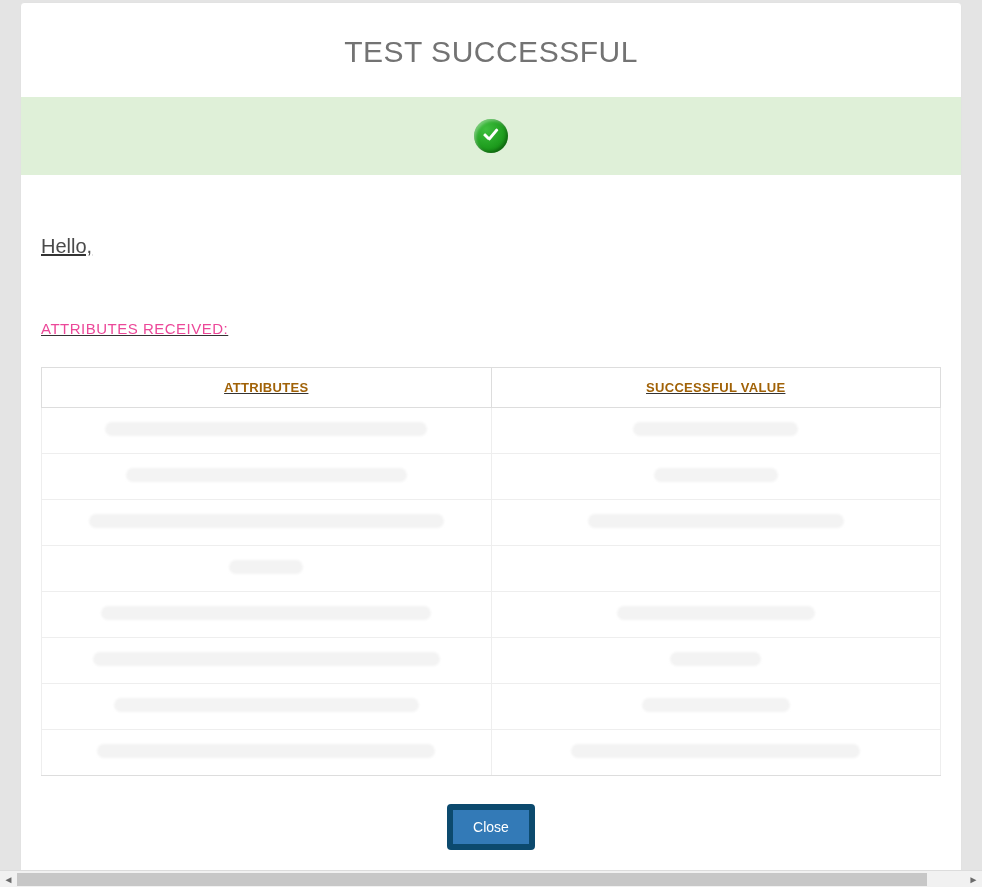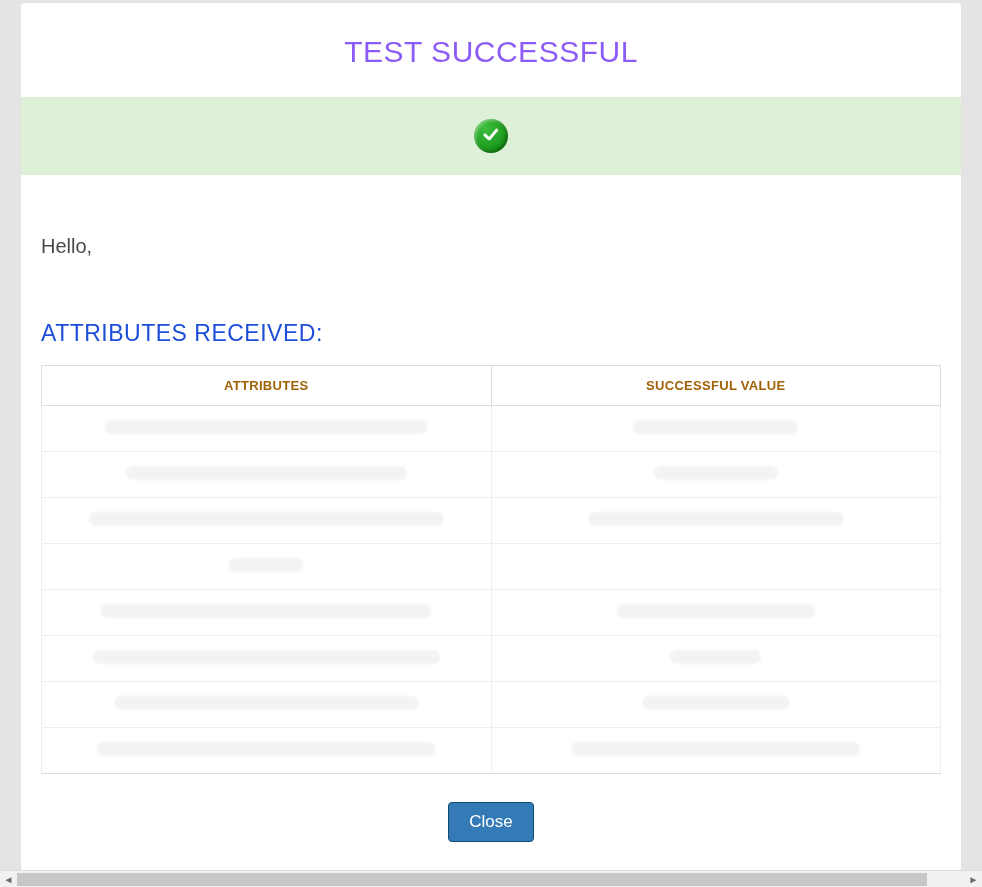--- a/index.html
+++ b/index.html
@@ -25,21 +25,21 @@
       border-radius: 4px;
       padding: 0 0 30px 0;
       min-height: 860px;
       position: relative;
     }
     .title {
       text-align: center;
       font-size: 30px;
       letter-spacing: 0.5px;
       font-weight: 400;
-      color: #8b5cf6;
+      color: #737373;
       padding: 32px 20px 28px 20px;
     }
     .success-band {
       background: #dff0d8;
       height: 78px;
       display: flex;
       align-items: center;
       justify-content: center;
       margin: 0 0 0 0;
     }
@@ -68,31 +68,32 @@
       left: 12px;
       top: 14px;
       width: 14px;
       height: 3px;
       background: #fff;
       transform: rotate(-50deg);
       border-radius: 1px;
     }
     .body-area {
       padding: 60px 20px 0 20px;
+      text-decoration: underline;
     }
     .greeting {
       font-size: 20px;
       color: #4a4a4a;
       margin-bottom: 62px;
     }
     .section-heading {
-      font-size: 23px;
-      color: #1d4ed8;
+      font-size: 15px;
+      color: #ec4899;
       letter-spacing: 0.5px;
-      margin-bottom: 18px;
+      margin-bottom: 30px;
     }
     .attr-table {
       width: 100%;
       border-collapse: collapse;
       table-layout: fixed;
     }
     .attr-table th {
       border: 1px solid #dddddd;
       font-size: 13px;
       font-weight: 700;
@@ -122,22 +123,22 @@
       filter: blur(1.2px);
     }
     .btn-row {
       text-align: center;
       margin-top: 28px;
     }
     .btn-close {
       display: inline-block;
       background: #337ab7;
       color: #fff;
-      border: 1px solid #0c4a6e;
-      font-size: 17px;
+      border: 6px solid #0c4a6e;
+      font-size: 14px;
       padding: 9px 20px;
       border-radius: 4px;
       cursor: pointer;
     }
 
     
     .hscroll {
       position: absolute;
       left: 0; right: 0; bottom: 0;
       height: 17px;

